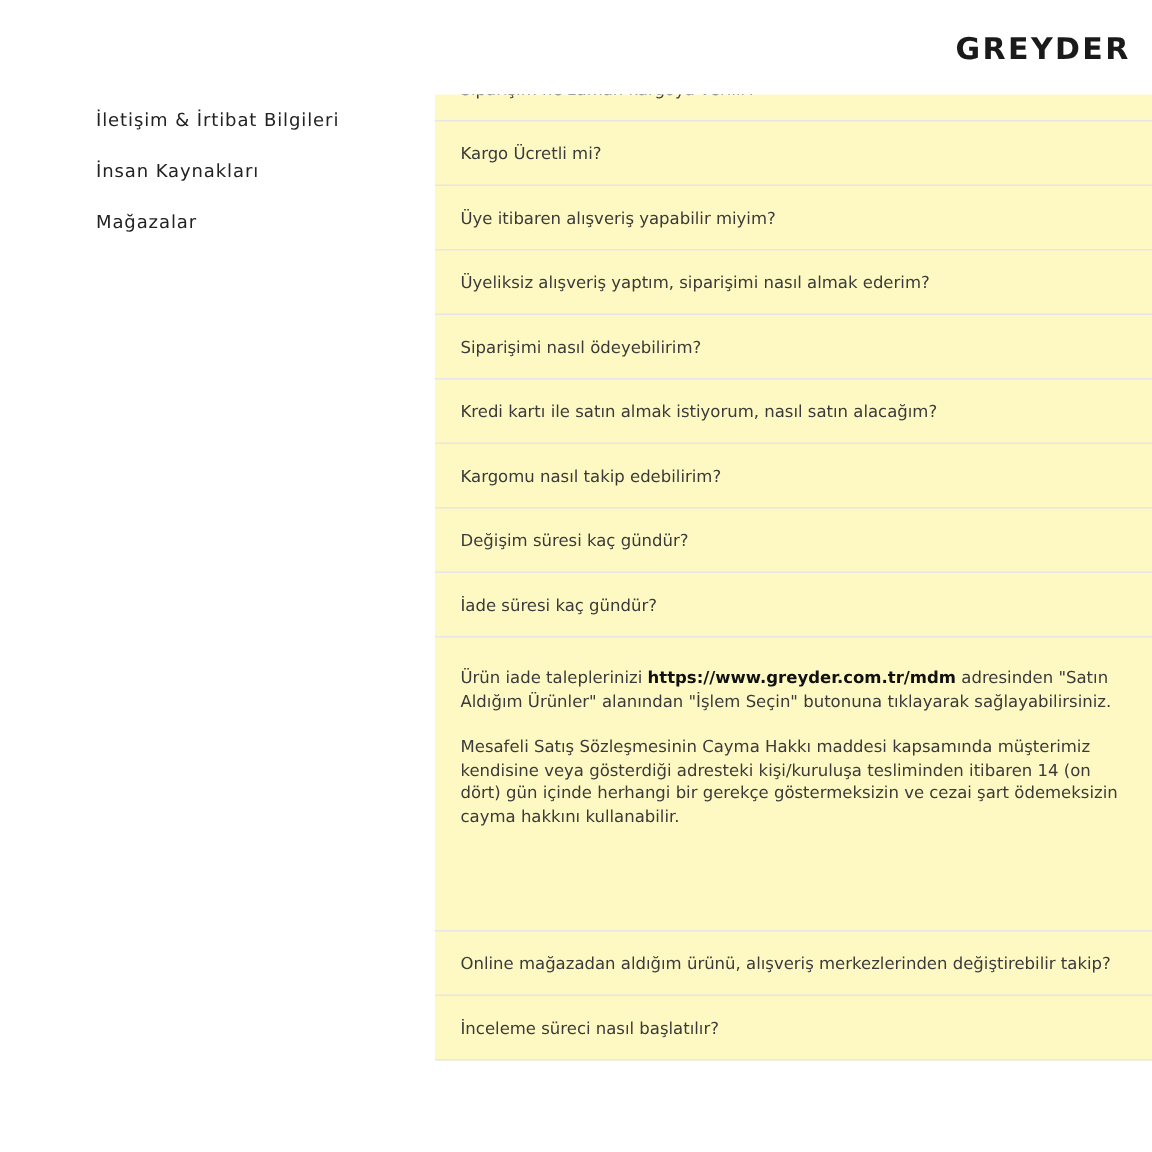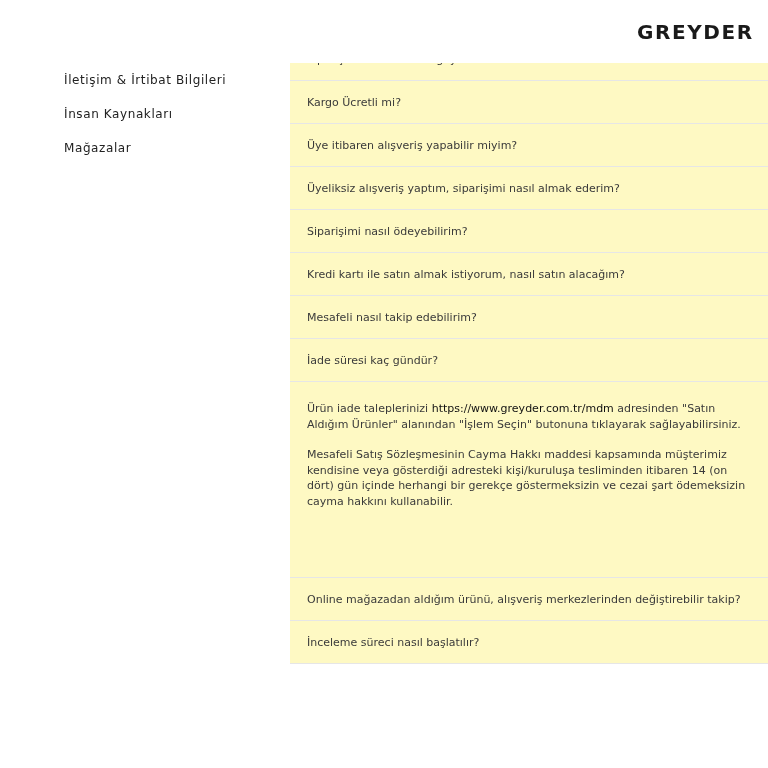--- a/index.html
+++ b/index.html
@@ -31,21 +31,21 @@
       padding-left: 17px; display: flex; align-items: center;
       font-size: 11px; color: #3a3a3a; cursor: pointer; white-space: nowrap;
     }
     .faq-row.partial { height: 43px; }
     .faq-answer {
       padding: 19px 14px 0 17px; height: 196px;
       border-bottom: 1px solid #e6e6e6;
       font-size: 11px; line-height: 15.5px; color: #3a3a3a;
     }
     .faq-answer p { margin-bottom: 15px; }
-    .faq-answer b { color: #111; font-weight: normal; }
+    .faq-answer b { color: #111; font-weight: bold; }
   </style>
 </head>
 <body>
 
 <div class="header">
   <div class="logo">GREYDER</div>
 </div>
 
 <nav class="sidebar">
   <a class="sidebar-item">İletişim &amp; İrtibat Bilgileri</a>
@@ -54,21 +54,22 @@
 </nav>
 
 <section class="faq-panel">
   <div class="faq-row partial">Siparişim ne zaman kargoya verilir?</div>
 
   <div class="faq-row">Kargo Ücretli mi?</div>
   <div class="faq-row">Üye itibaren alışveriş yapabilir miyim?</div>
   <div class="faq-row">Üyeliksiz alışveriş yaptım, siparişimi nasıl almak ederim?</div>
   <div class="faq-row">Siparişimi nasıl ödeyebilirim?</div>
   <div class="faq-row">Kredi kartı ile satın almak istiyorum, nasıl satın alacağım?</div>
-  <div class="faq-row">Mesafeli nasıl takip edebilirim?</div>
+  <div class="faq-row">Kargomu nasıl takip edebilirim?</div>
+  <div class="faq-row">Değişim süresi kaç gündür?</div>
   <div class="faq-row">İade süresi kaç gündür?</div>
 
   <div class="faq-answer">
     <p><span>Ürün iade taleplerinizi </span><b>https://www.greyder.com.tr/mdm</b><span> adresinden "Satın Aldığım Ürünler" alanından "İşlem Seçin" butonuna tıklayarak sağlayabilirsiniz.</span></p>
     <p>Mesafeli Satış Sözleşmesinin Cayma Hakkı maddesi kapsamında müşterimiz kendisine veya gösterdiği adresteki kişi/kuruluşa tesliminden itibaren 14 (on dört) gün içinde herhangi bir gerekçe göstermeksizin ve cezai şart ödemeksizin cayma hakkını kullanabilir.</p>
   </div>
 
   <div class="faq-row">Online mağazadan aldığım ürünü, alışveriş merkezlerinden değiştirebilir takip?</div>
   <div class="faq-row">İnceleme süreci nasıl başlatılır?</div>
 </section>

